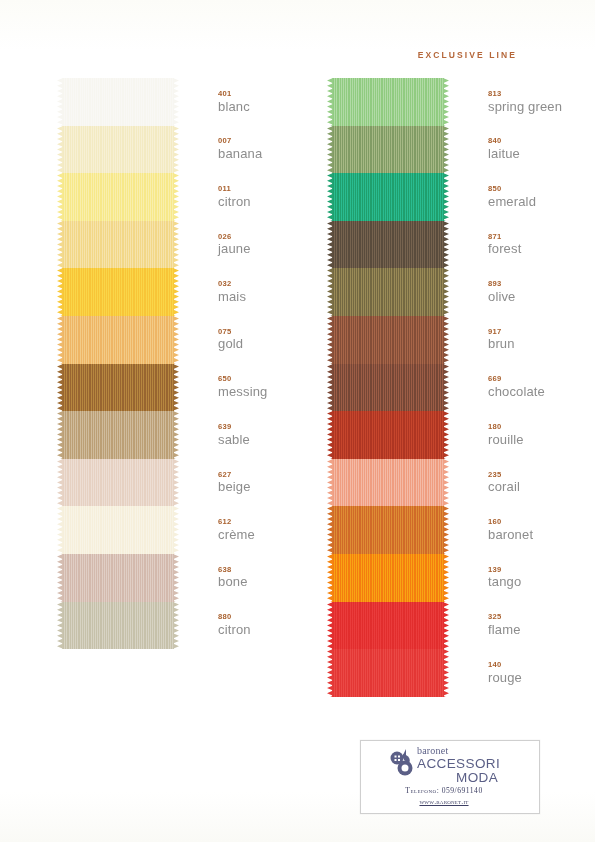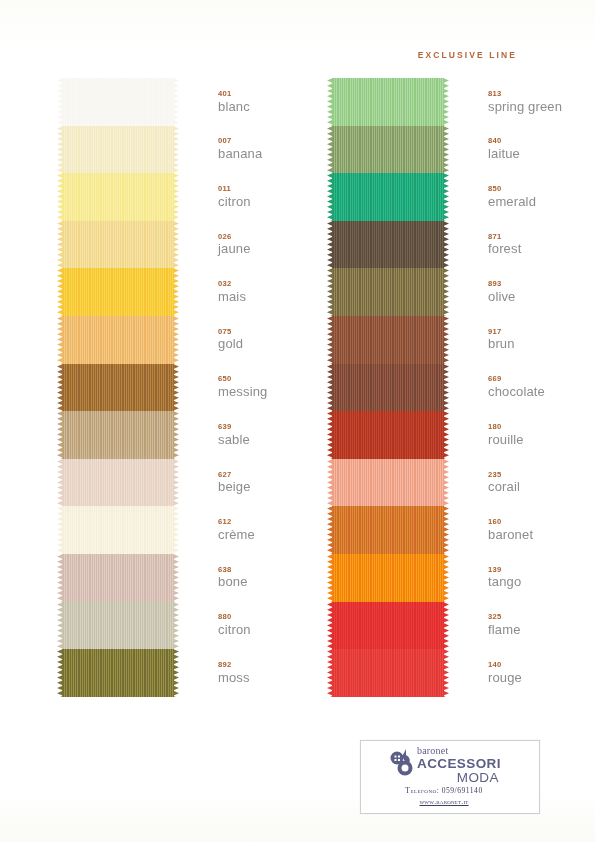--- a/index.html
+++ b/index.html
@@ -128,21 +128,20 @@
     letter-spacing:0.2px;
     line-height:1;
     font-family:"Liberation Serif", serif;
   }
   .brand-2{
     font-size:13.5px;
     letter-spacing:0.4px;
     line-height:1.05;
     margin-top:1px;
     font-family:"Liberation Sans", sans-serif;
-    font-weight:bold;
   }
   .brand-3{
     font-size:13.5px;
     letter-spacing:0.4px;
     line-height:1.05;
     text-align:right;
     padding-right:2px;
     font-family:"Liberation Sans", sans-serif;
   }
   .logo-contact{
@@ -329,34 +328,20 @@
             <span class="pink-edge pink-left"><svg width="6" height="47.6" viewBox="0 0 6 47.6" preserveAspectRatio="none">
                 <polygon points="6,0 0,2.6 6,5.2 0,7.800000000000001 6,10.4 0,13 6,15.600000000000001 0,18.200000000000003 6,20.8 0,23.400000000000002 6,26 0,28.6 6,31.2 0,33.8 6,36.4 0,39 6,41.6 0,44.2 6,46.800000000000004 0,49.400000000000006 6,47.6 6,47.6" fill="#c9c4ae"></polygon>
               </svg></span>
             <span class="pink-edge pink-right"><svg width="6" height="47.6" viewBox="0 0 6 47.6" preserveAspectRatio="none">
                 <polygon points="0,0 6,2.6 0,5.2 6,7.800000000000001 0,10.4 6,13 0,15.600000000000001 6,18.200000000000003 0,20.8 6,23.400000000000002 0,26 6,28.6 0,31.2 6,33.8 0,36.4 6,39 0,41.6 6,44.2 0,46.800000000000004 6,49.400000000000006 0,47.6 0,47.6" fill="#c9c4ae"></polygon>
               </svg></span>
           </div>
           <div class="label">
             <div class="code">880</div>
             <div class="name">citron</div>
-          </div>
-        </div>
-        <div class="swatch-row">
-          <div class="chip" style="background-color: rgb(122, 115, 54);">
-            <span class="pink-edge pink-left"><svg width="6" height="47.6" viewBox="0 0 6 47.6" preserveAspectRatio="none">
-                <polygon points="6,0 0,2.6 6,5.2 0,7.800000000000001 6,10.4 0,13 6,15.600000000000001 0,18.200000000000003 6,20.8 0,23.400000000000002 6,26 0,28.6 6,31.2 0,33.8 6,36.4 0,39 6,41.6 0,44.2 6,46.800000000000004 0,49.400000000000006 6,47.6 6,47.6" fill="#7a7336"></polygon>
-              </svg></span>
-            <span class="pink-edge pink-right"><svg width="6" height="47.6" viewBox="0 0 6 47.6" preserveAspectRatio="none">
-                <polygon points="0,0 6,2.6 0,5.2 6,7.800000000000001 0,10.4 6,13 0,15.600000000000001 6,18.200000000000003 0,20.8 6,23.400000000000002 0,26 6,28.6 0,31.2 6,33.8 0,36.4 6,39 0,41.6 6,44.2 0,46.800000000000004 6,49.400000000000006 0,47.6 0,47.6" fill="#7a7336"></polygon>
-              </svg></span>
-          </div>
-          <div class="label">
-            <div class="code">892</div>
-            <div class="name">moss</div>
           </div>
         </div>
       </div>
     <div class="col col-right">
         <div class="swatch-row">
           <div class="chip" style="background-color: rgb(150, 206, 135);">
             <span class="pink-edge pink-left"><svg width="6" height="47.6" viewBox="0 0 6 47.6" preserveAspectRatio="none">
                 <polygon points="6,0 0,2.6 6,5.2 0,7.800000000000001 6,10.4 0,13 6,15.600000000000001 0,18.200000000000003 6,20.8 0,23.400000000000002 6,26 0,28.6 6,31.2 0,33.8 6,36.4 0,39 6,41.6 0,44.2 6,46.800000000000004 0,49.400000000000006 6,47.6 6,47.6" fill="#96ce87"></polygon>
               </svg></span>
             <span class="pink-edge pink-right"><svg width="6" height="47.6" viewBox="0 0 6 47.6" preserveAspectRatio="none">

